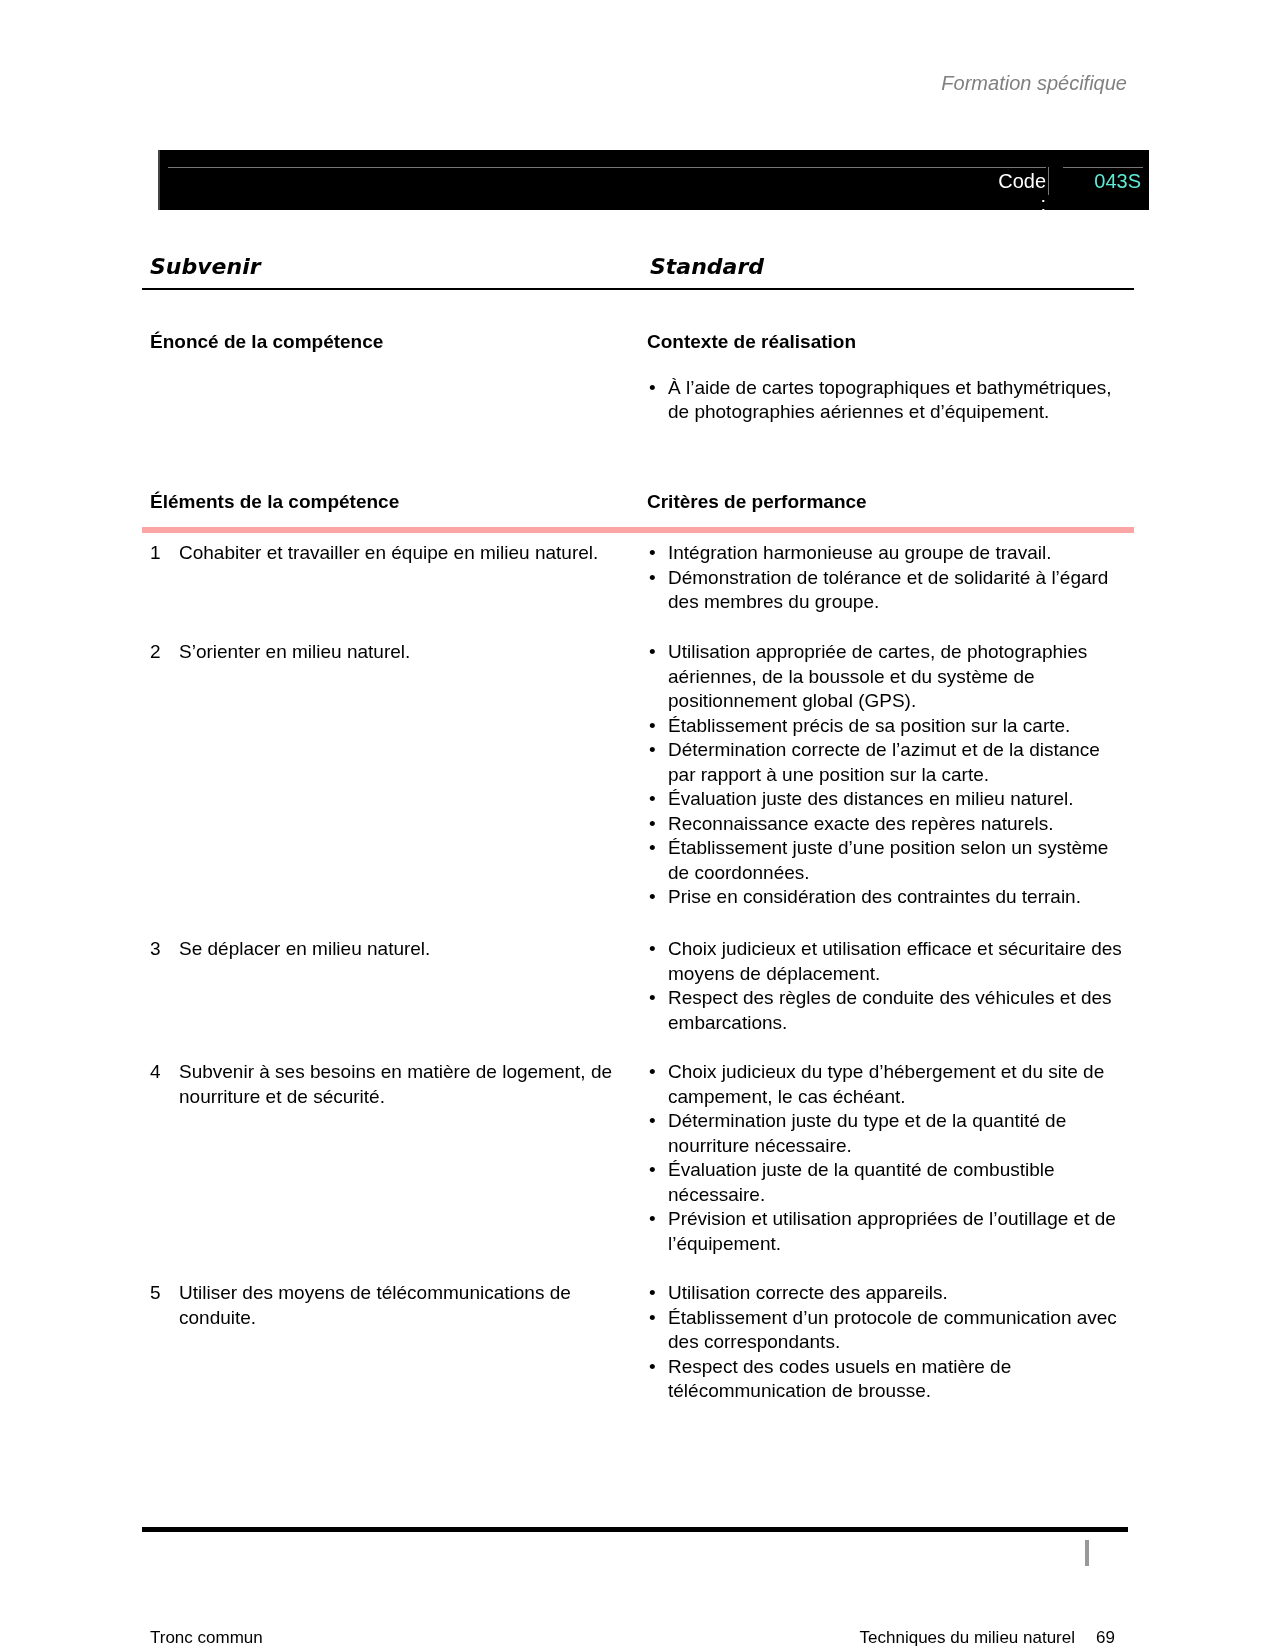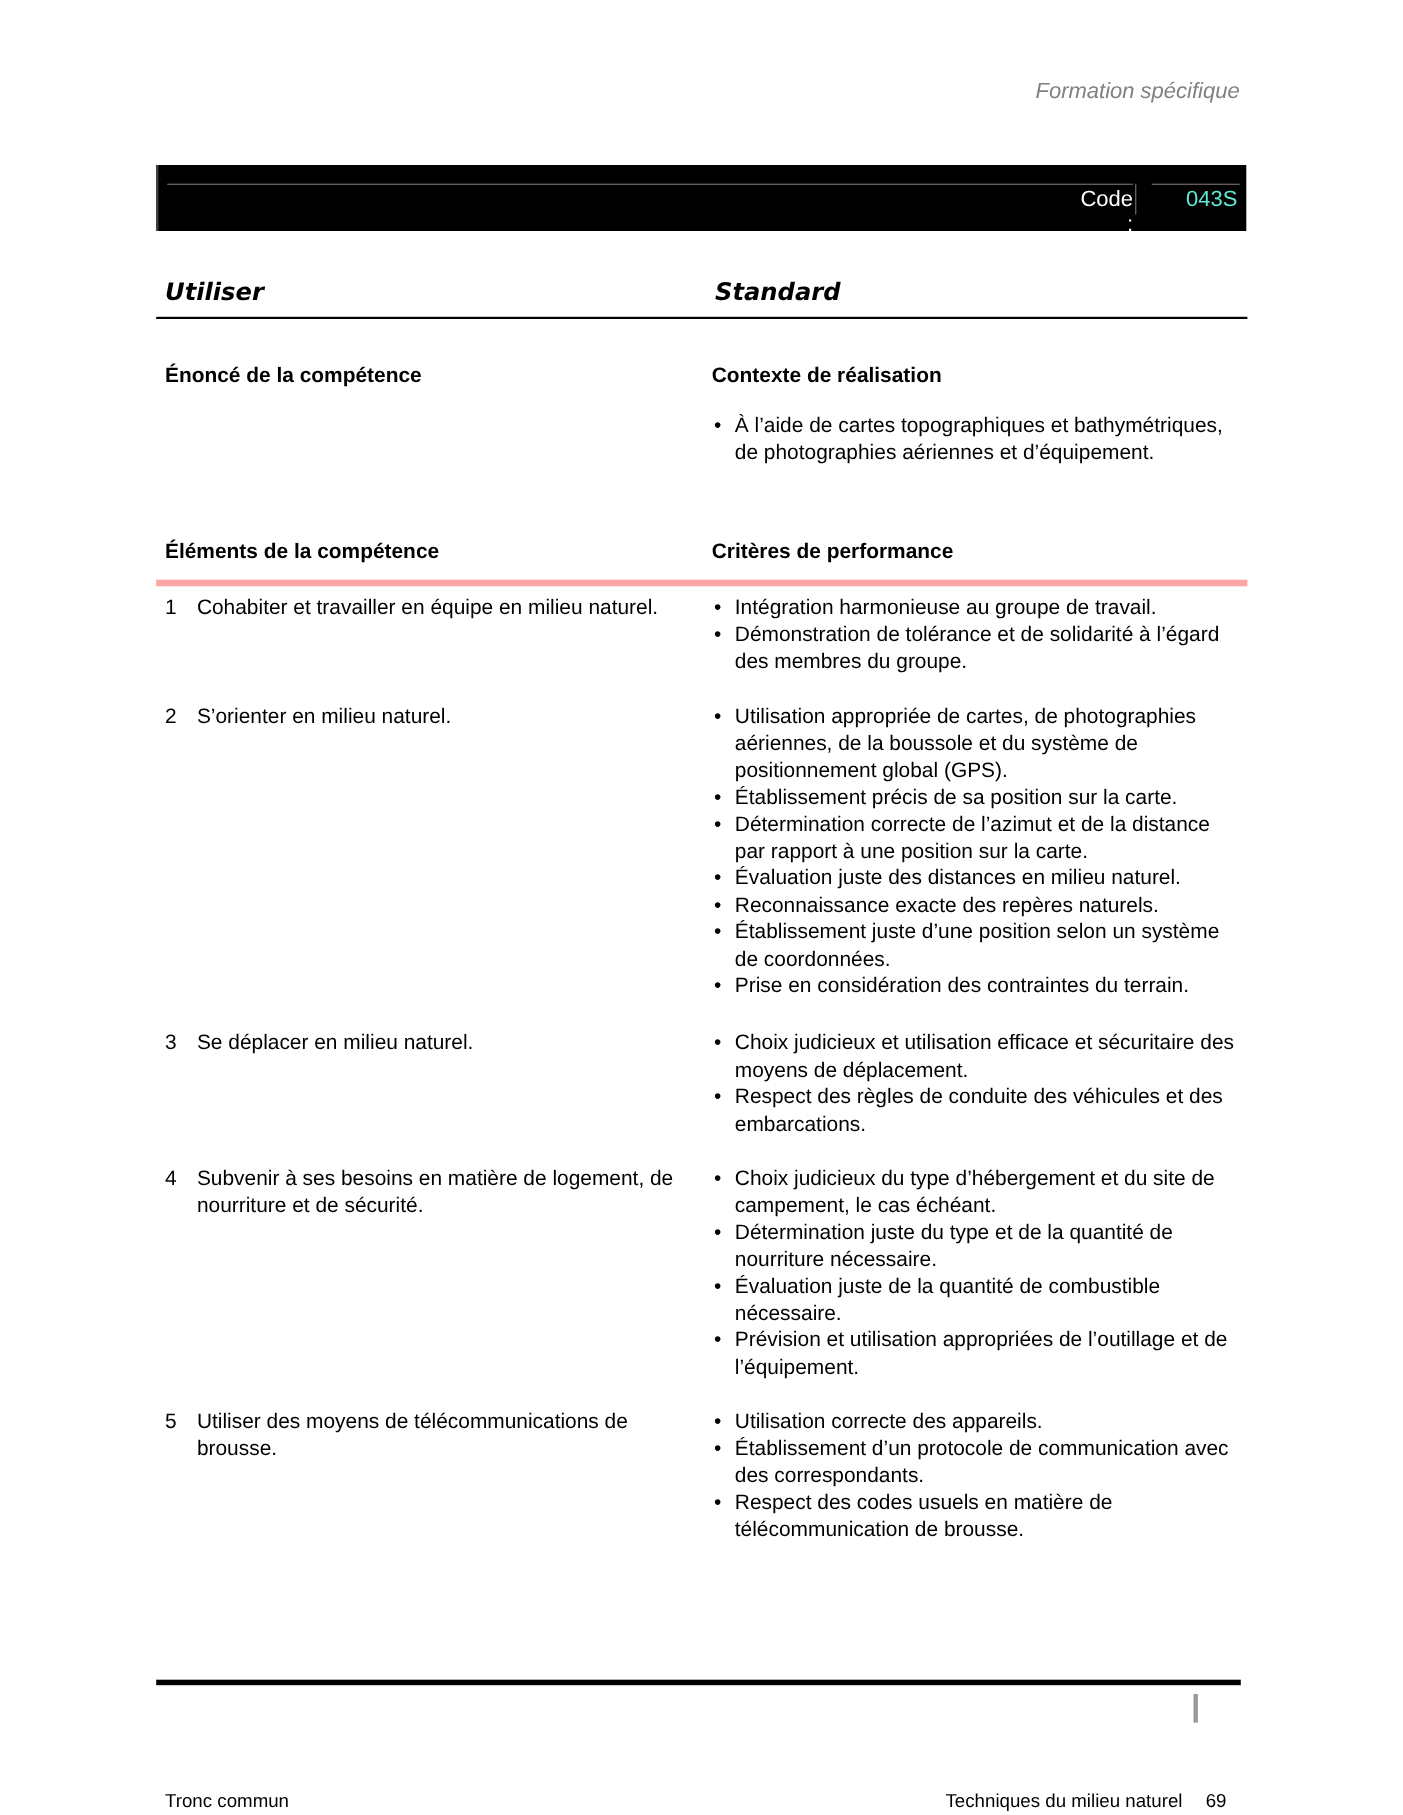--- a/index.html
+++ b/index.html
@@ -1,19 +1,19 @@
 <!DOCTYPE html>
 <html><head>
 <meta charset="utf-8">
 <style>
   html, body { margin:0; padding:0; background:#fff; }
   body { width:1275px; height:1650px; position:relative; overflow:hidden;
          font-family:"Liberation Sans", sans-serif; color:#000; }
   .running-head { position:absolute; top:72px; right:148px; font-size:20px; color:#808080;font-style:italic; }
-  .code-bar { position:absolute; top:150px; left:142px; width:991px; height:60px; background:#000;
+  .code-bar { position:absolute; top:150px; left:158px; width:991px; height:60px; background:#000;
               border-left:2px solid #444; box-sizing:border-box; }
   .code-bar .rule-left { position:absolute; top:17px; left:8px; width:878px; height:1px; background:#777; }
   .code-bar .code-label { position:absolute; top:20px; left:830px; width:56px; text-align:right;
               color:#fff; font-size:20px; padding-right:4px; }
   .code-bar .divider { position:absolute; top:17px; left:888px; width:1px; height:28px; background:#777; }
   .code-bar .rule-right { position:absolute; top:17px; left:903px; width:80px; height:1px; background:#777; }
   .code-bar .code-value { position:absolute; top:20px; right:8px; color:#5eead4; font-size:20px; }
 
   .col-heads { position:absolute; top:250px; left:142px; width:992px; height:38px; border-bottom:2px solid #000; }
   .col-heads span { position:absolute; top:4px; font-family:"DejaVu Sans", sans-serif; font-weight:bold;
@@ -50,21 +50,21 @@
 
 <div class="code-bar">
   <div class="rule-left"></div>
   <div class="code-label">Code :</div>
   <div class="divider"></div>
   <div class="rule-right"></div>
   <div class="code-value">043S</div>
 </div>
 
 <div class="col-heads">
-  <span class="h-left">Utiliser</span>
+  <span class="h-left">Subvenir</span>
   <span class="h-right">Standard</span>
 </div>
 
 <div class="sec" style="top:330px;">
   <div class="l">
     <div class="bold">Énoncé de la compétence</div>
   </div>
   <div class="r">
     <div class="bold">Contexte de réalisation</div>
     <ul class="b" style="margin-top:21px;">
@@ -125,21 +125,21 @@
     <li>Choix judicieux du type d’hébergement et du site de campement, le cas échéant.</li>
     <li>Détermination juste du type et de la quantité de nourriture nécessaire.</li>
     <li>Évaluation juste de la quantité de combustible nécessaire.</li>
     <li>Prévision et utilisation appropriées de l’outillage et de l’équipement.</li>
   </ul>
 </div>
 
 <div class="sec" style="top:1281px;">
   <div class="el">
     <span class="num">5</span>
-    <span class="txt">Utiliser des moyens de télécommunications de brousse.</span>
+    <span class="txt">Utiliser des moyens de télécommunications de conduite.</span>
   </div>
   <ul class="b r">
     <li>Utilisation correcte des appareils.</li>
     <li>Établissement d’un protocole de communication avec des correspondants.</li>
     <li>Respect des codes usuels en matière de télécommunication de brousse.</li>
   </ul>
 </div>
 
 <div class="footer-rule"></div>
 <div class="footer footer-left">Tronc commun</div>

